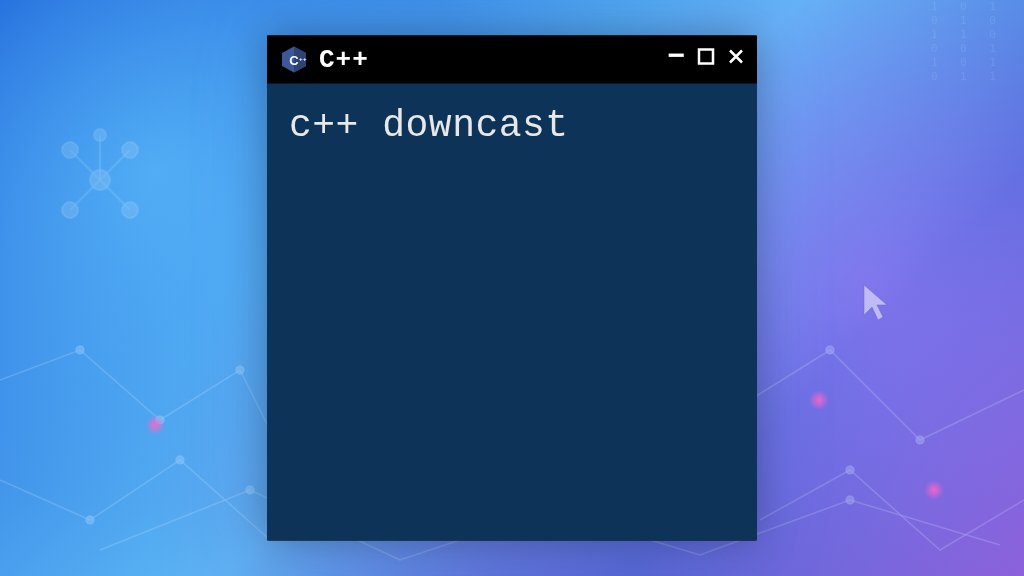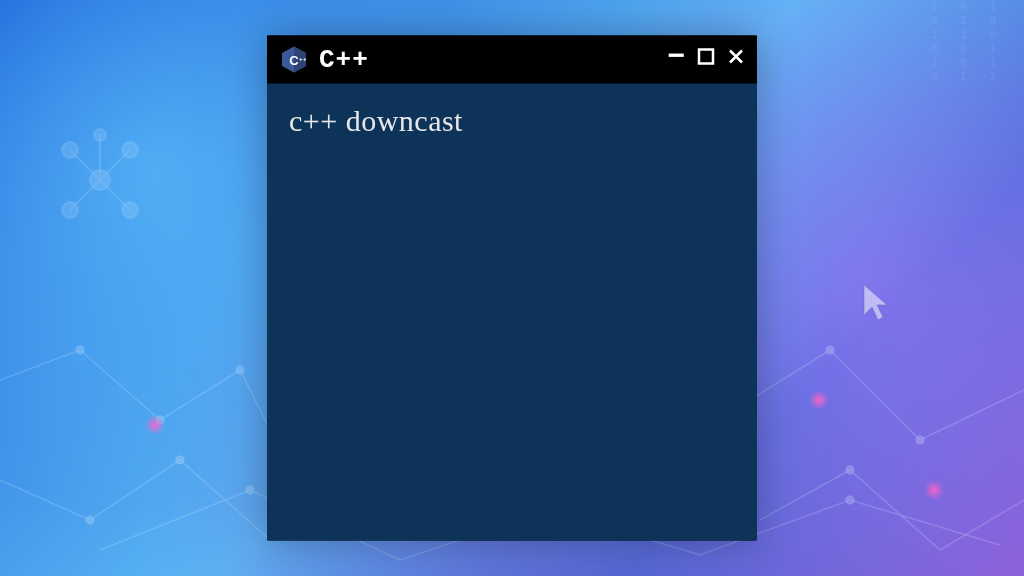--- a/index.html
+++ b/index.html
@@ -130,22 +130,22 @@
     }
     
     .window-body {
       height: calc(100% - 48px);
       background: #0d3358;
       padding: 20px 22px;
     }
     
     .terminal-text {
       color: #e8e8e8;
-      font-size: 30px;
-      font-family: Liberation Serif, serif;
+      font-size: 38px;
+      font-family: Liberation Mono, monospace;
       letter-spacing: 0.5px;
     }
   </style>
 </head>
 <body>
 
 <div class="background">
   <div class="bg-overlay"></div>
 
 

